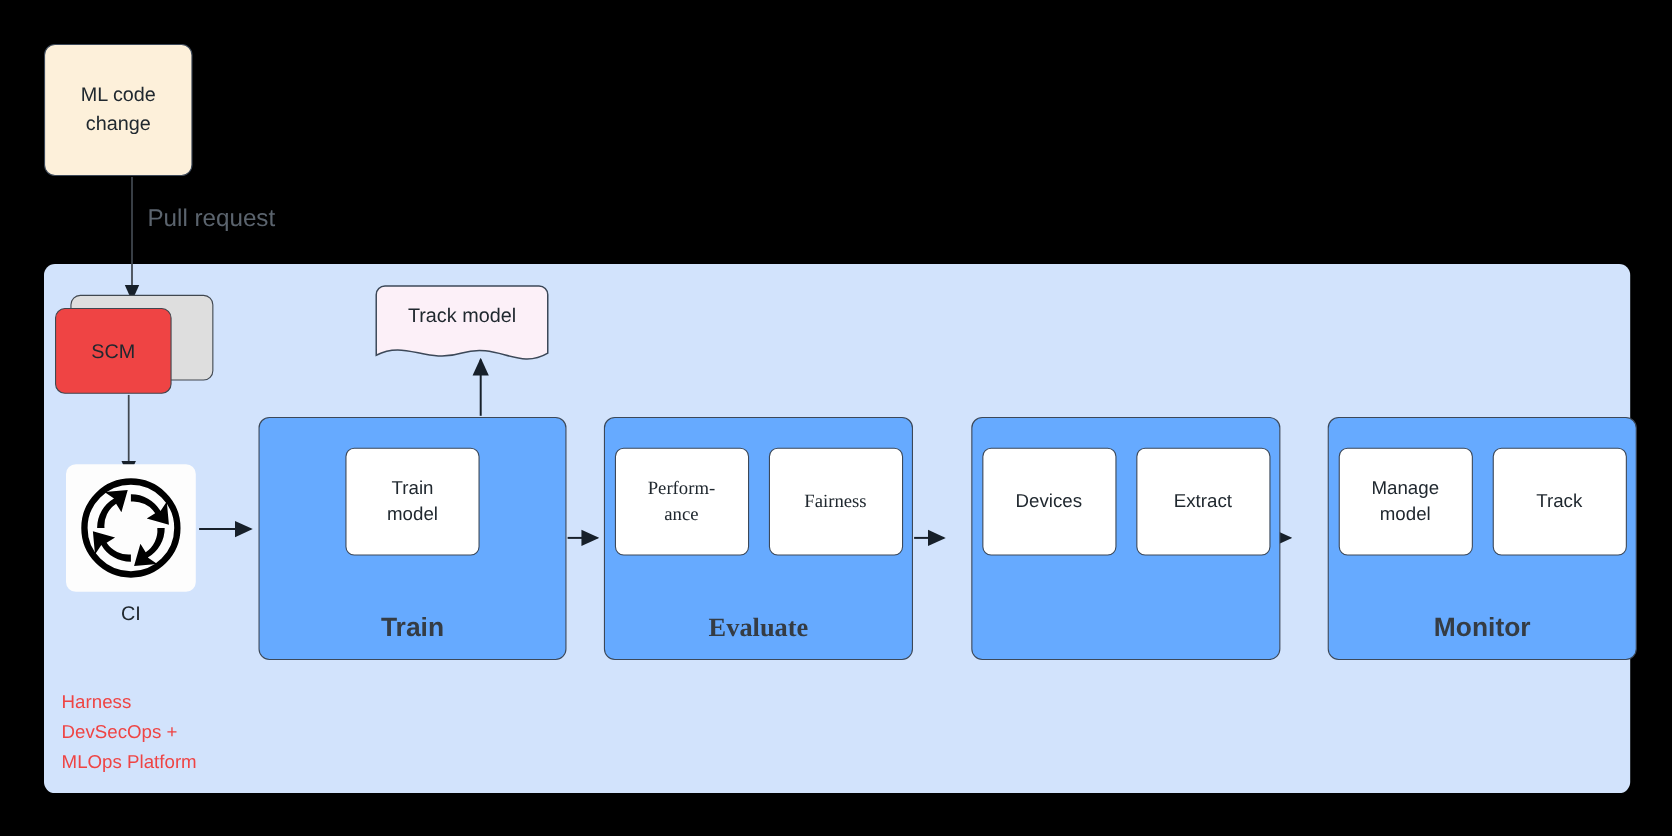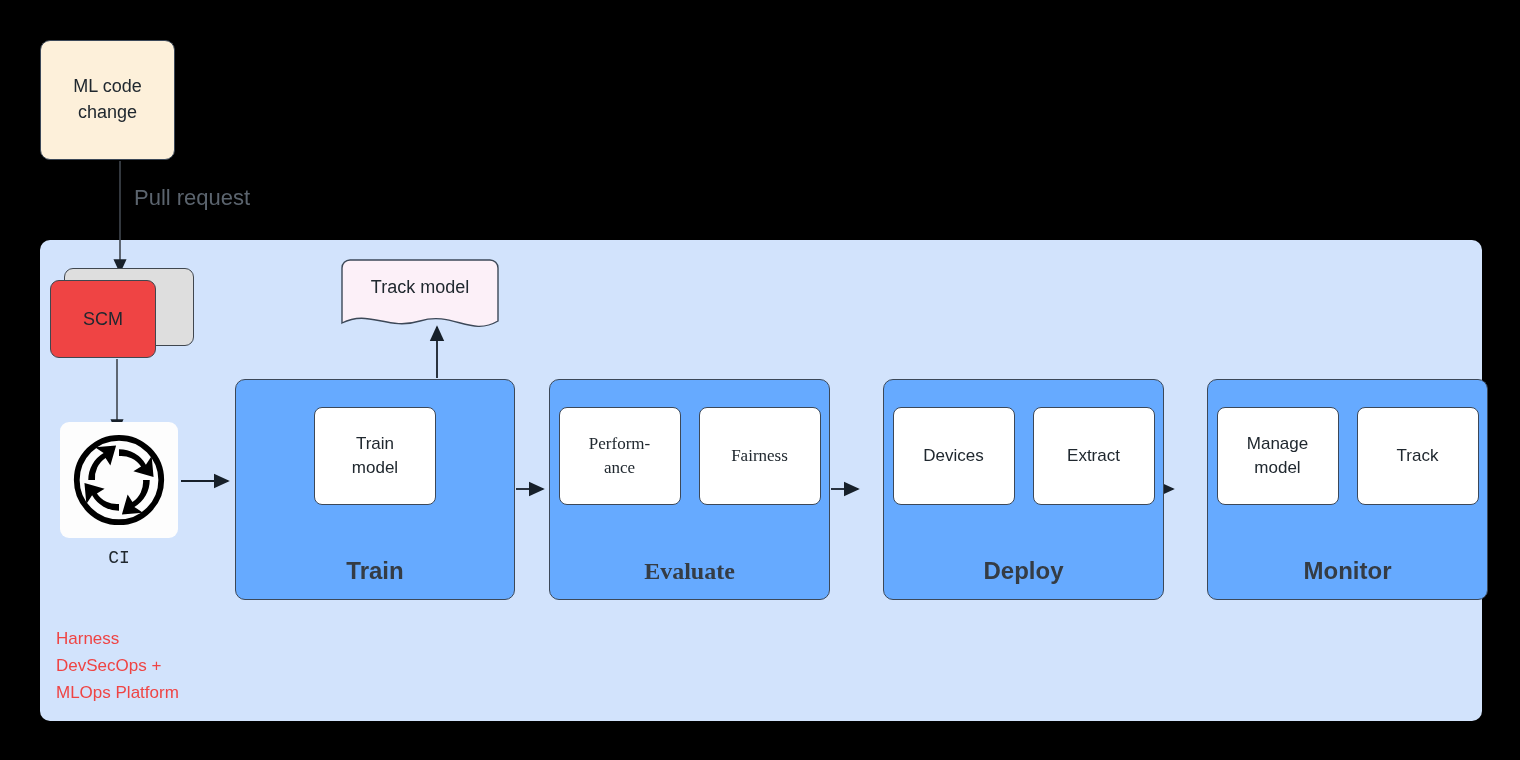--- a/index.html
+++ b/index.html
@@ -101,21 +101,20 @@
     display: flex;
     align-items: center;
     justify-content: center;
   }
   .ci-label {
     left: 60px; top: 548px;
     width: 118px;
     text-align: center;
     font-size: 18px;
     color: #20282f;
-    font-family: Liberation Mono, monospace;
   }
 
   
   .track-note {
     left: 341px; top: 259px;
     width: 188px; height: 76px;
   }
   .track-note-text {
     position: absolute;
     left: 0; top: 18px;
@@ -266,21 +265,20 @@
       <div class="task">Fairness</div>
     </div>
     <div class="stage-title">Evaluate</div>
   </div>
 
   <div class="abs stage stage-deploy">
     <div class="stage-tasks">
       <div class="task">Devices</div>
       <div class="task">Extract</div>
     </div>
-    <div class="stage-title">Deploy</div>
   </div>
 
   <div class="abs stage stage-monitor">
     <div class="stage-tasks">
       <div class="task">Manage
 model</div>
       <div class="task">Track</div>
     </div>
     <div class="stage-title">Monitor</div>
   </div>

